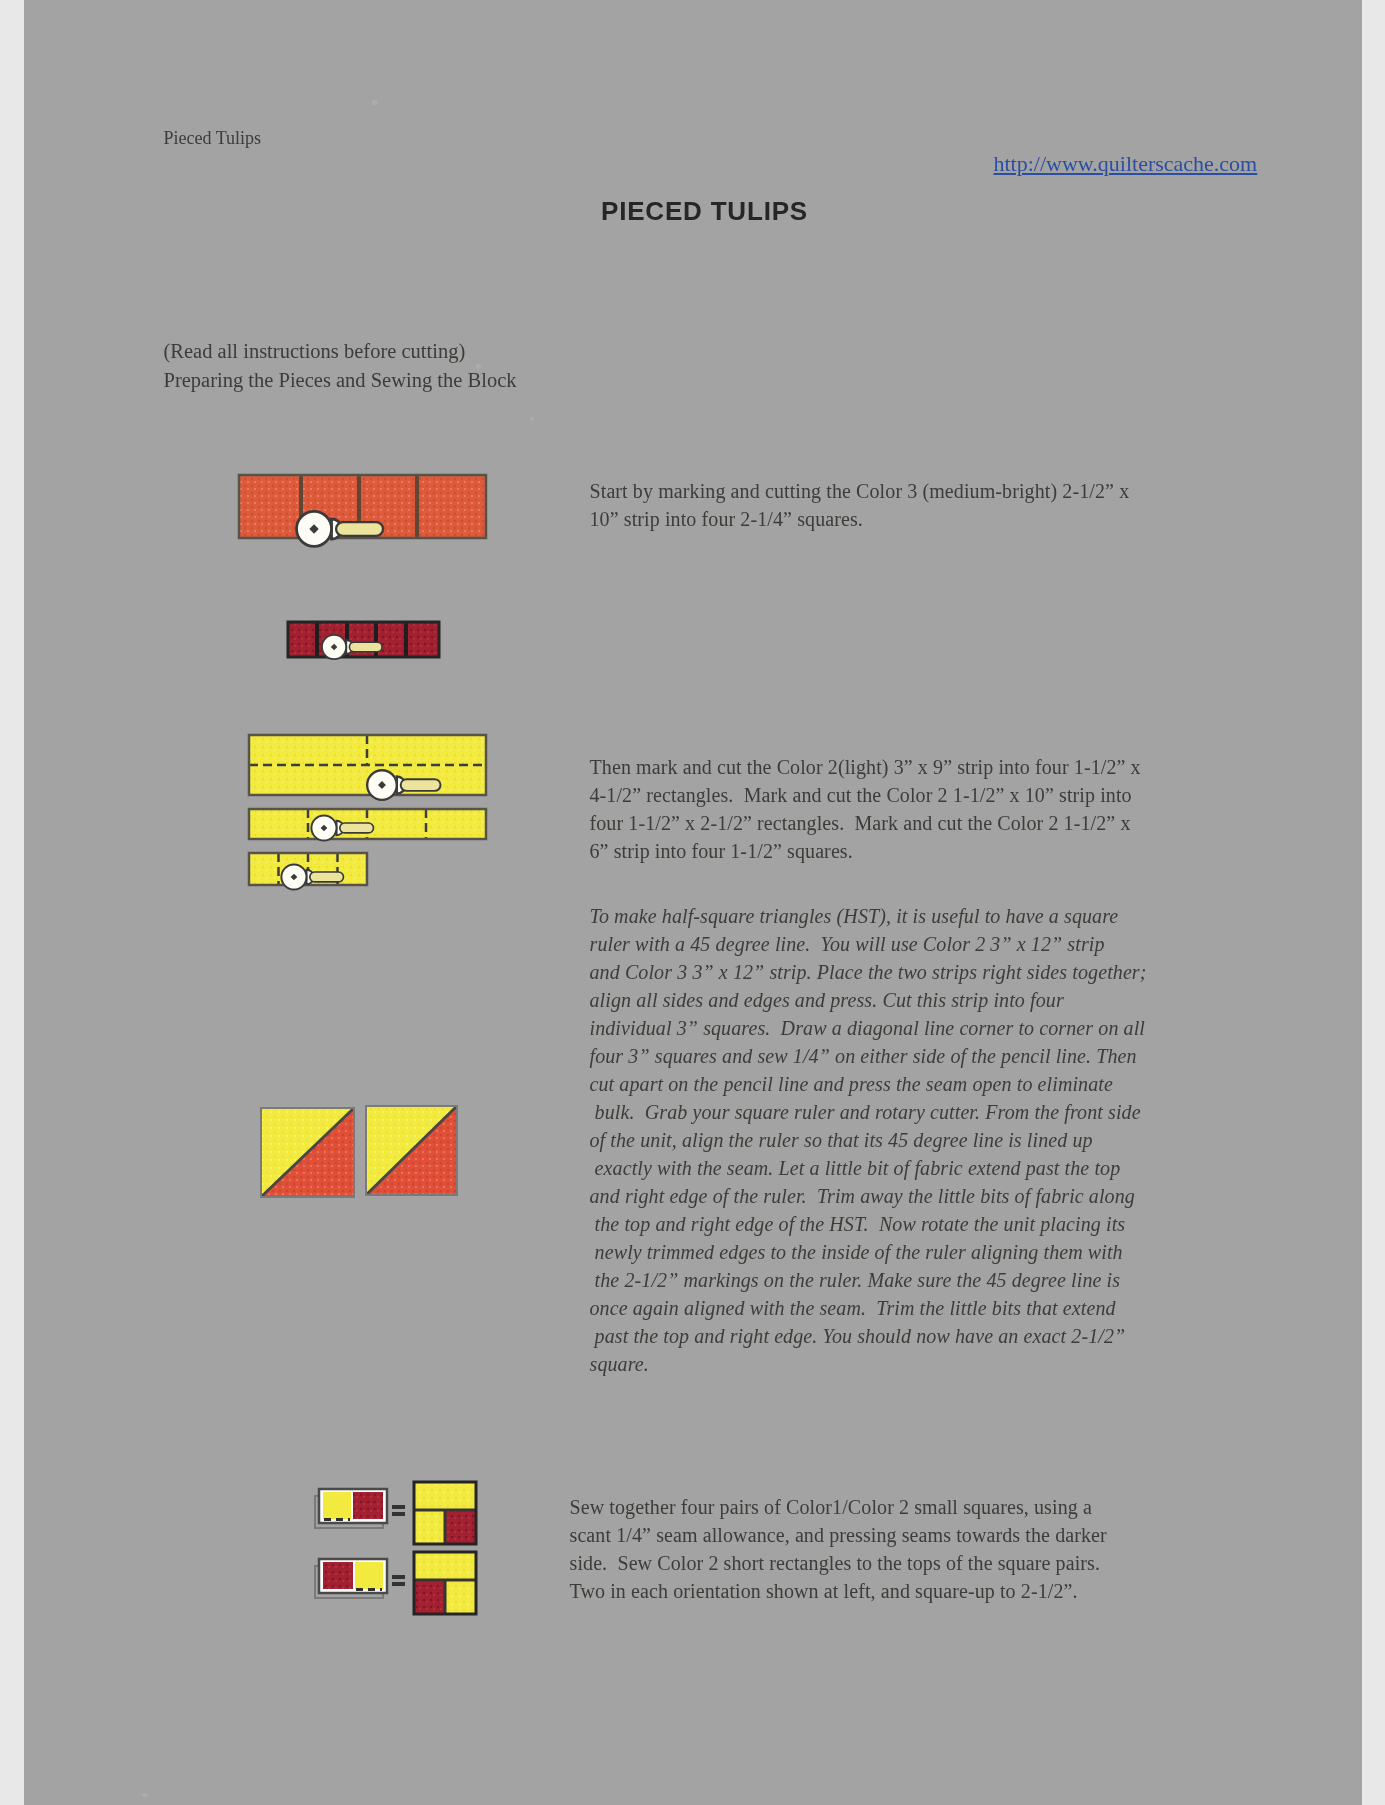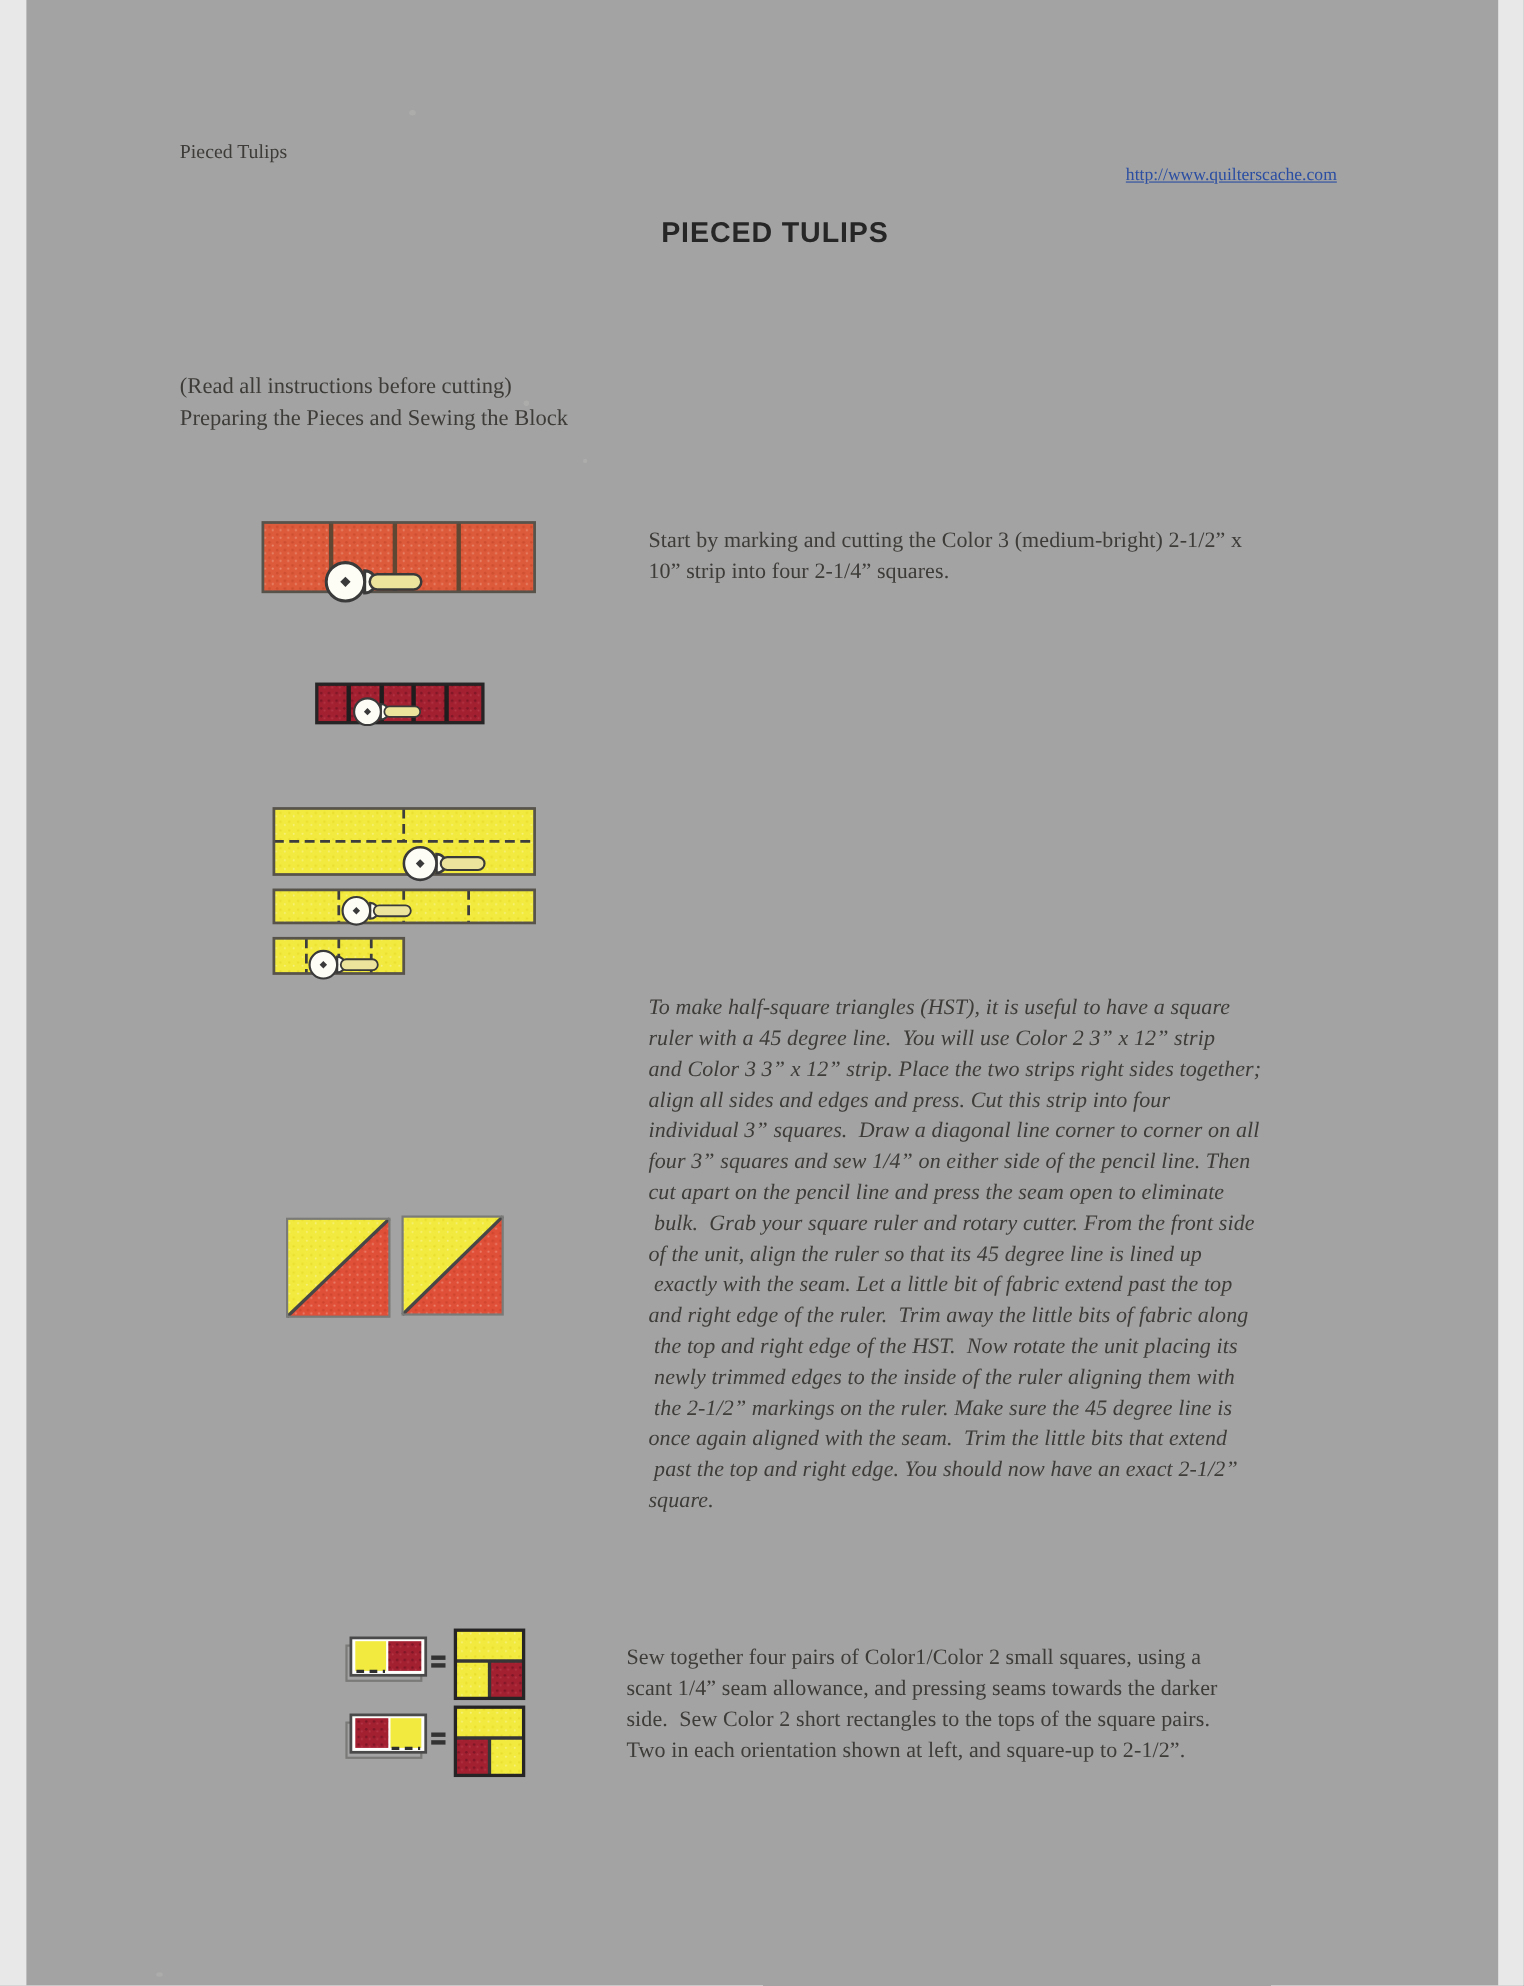--- a/index.html
+++ b/index.html
@@ -3,21 +3,21 @@
 <meta charset="utf-8">
 <style>
   html,body{margin:0;padding:0;background:#e8e8e8;}
   .page{
     position:relative;width:1338px;height:1805px;margin:0 auto;
     background:#a3a3a3;overflow:hidden;
     font-family:"Liberation Serif",serif;color:var(--ink,#3e3c39);
   }
   .doc-label{position:absolute;left:140px;top:128px;font-size:18px;color:var(--ink);}
   .url{
-    position:absolute;left:1000px;top:151px;font-size:16px;
+    position:absolute;left:970px;top:151px;font-size:22px;
     color:var(--link-blue,#2b4ea2);text-decoration:underline;cursor:pointer;
   }
   .title{
     position:absolute;left:0;top:196px;width:1362px;text-align:center;
     font-family:"Liberation Sans",sans-serif;font-weight:bold;font-size:26px;
     letter-spacing:0.8px;color:var(--title-ink,#262626);
   }
   .subtitle{
     position:absolute;left:0;top:229px;width:1362px;text-align:center;
     font-size:21.5px;color:#34322f;
@@ -190,20 +190,24 @@
     <rect x="104" y="73" width="62" height="62" fill="url(#grain-y)"></rect>
     <rect class="f-darkred" x="104" y="101" width="31" height="34"></rect>
     <rect x="104" y="101" width="31" height="34" fill="url(#grain-d)"></rect>
     <line class="unit-line" x1="104" y1="101" x2="166" y2="101"></line>
     <line class="unit-line" x1="135" y1="101" x2="135" y2="135"></line>
     <rect class="edge-dark" x="104" y="73" width="62" height="62"></rect>
   </svg>
 
   <div class="para p1">Start by marking and cutting the Color 3 (medium-bright) 2-1/2” x
 10” strip into four 2-1/4” squares.</div>
+  <div class="para p3">Then mark and cut the Color 2(light) 3” x 9” strip into four 1-1/2” x
+4-1/2” rectangles.  Mark and cut the Color 2 1-1/2” x 10” strip into
+four 1-1/2” x 2-1/2” rectangles.  Mark and cut the Color 2 1-1/2” x
+6” strip into four 1-1/2” squares.</div>
   <div class="para p4">To make half-square triangles (HST), it is useful to have a square
 ruler with a 45 degree line.  You will use Color 2 3” x 12” strip
 and Color 3 3” x 12” strip. Place the two strips right sides together;
 align all sides and edges and press. Cut this strip into four
 individual 3” squares.  Draw a diagonal line corner to corner on all
 four 3” squares and sew 1/4” on either side of the pencil line. Then
 cut apart on the pencil line and press the seam open to eliminate
  bulk.  Grab your square ruler and rotary cutter. From the front side
 of the unit, align the ruler so that its 45 degree line is lined up
  exactly with the seam. Let a little bit of fabric extend past the top

